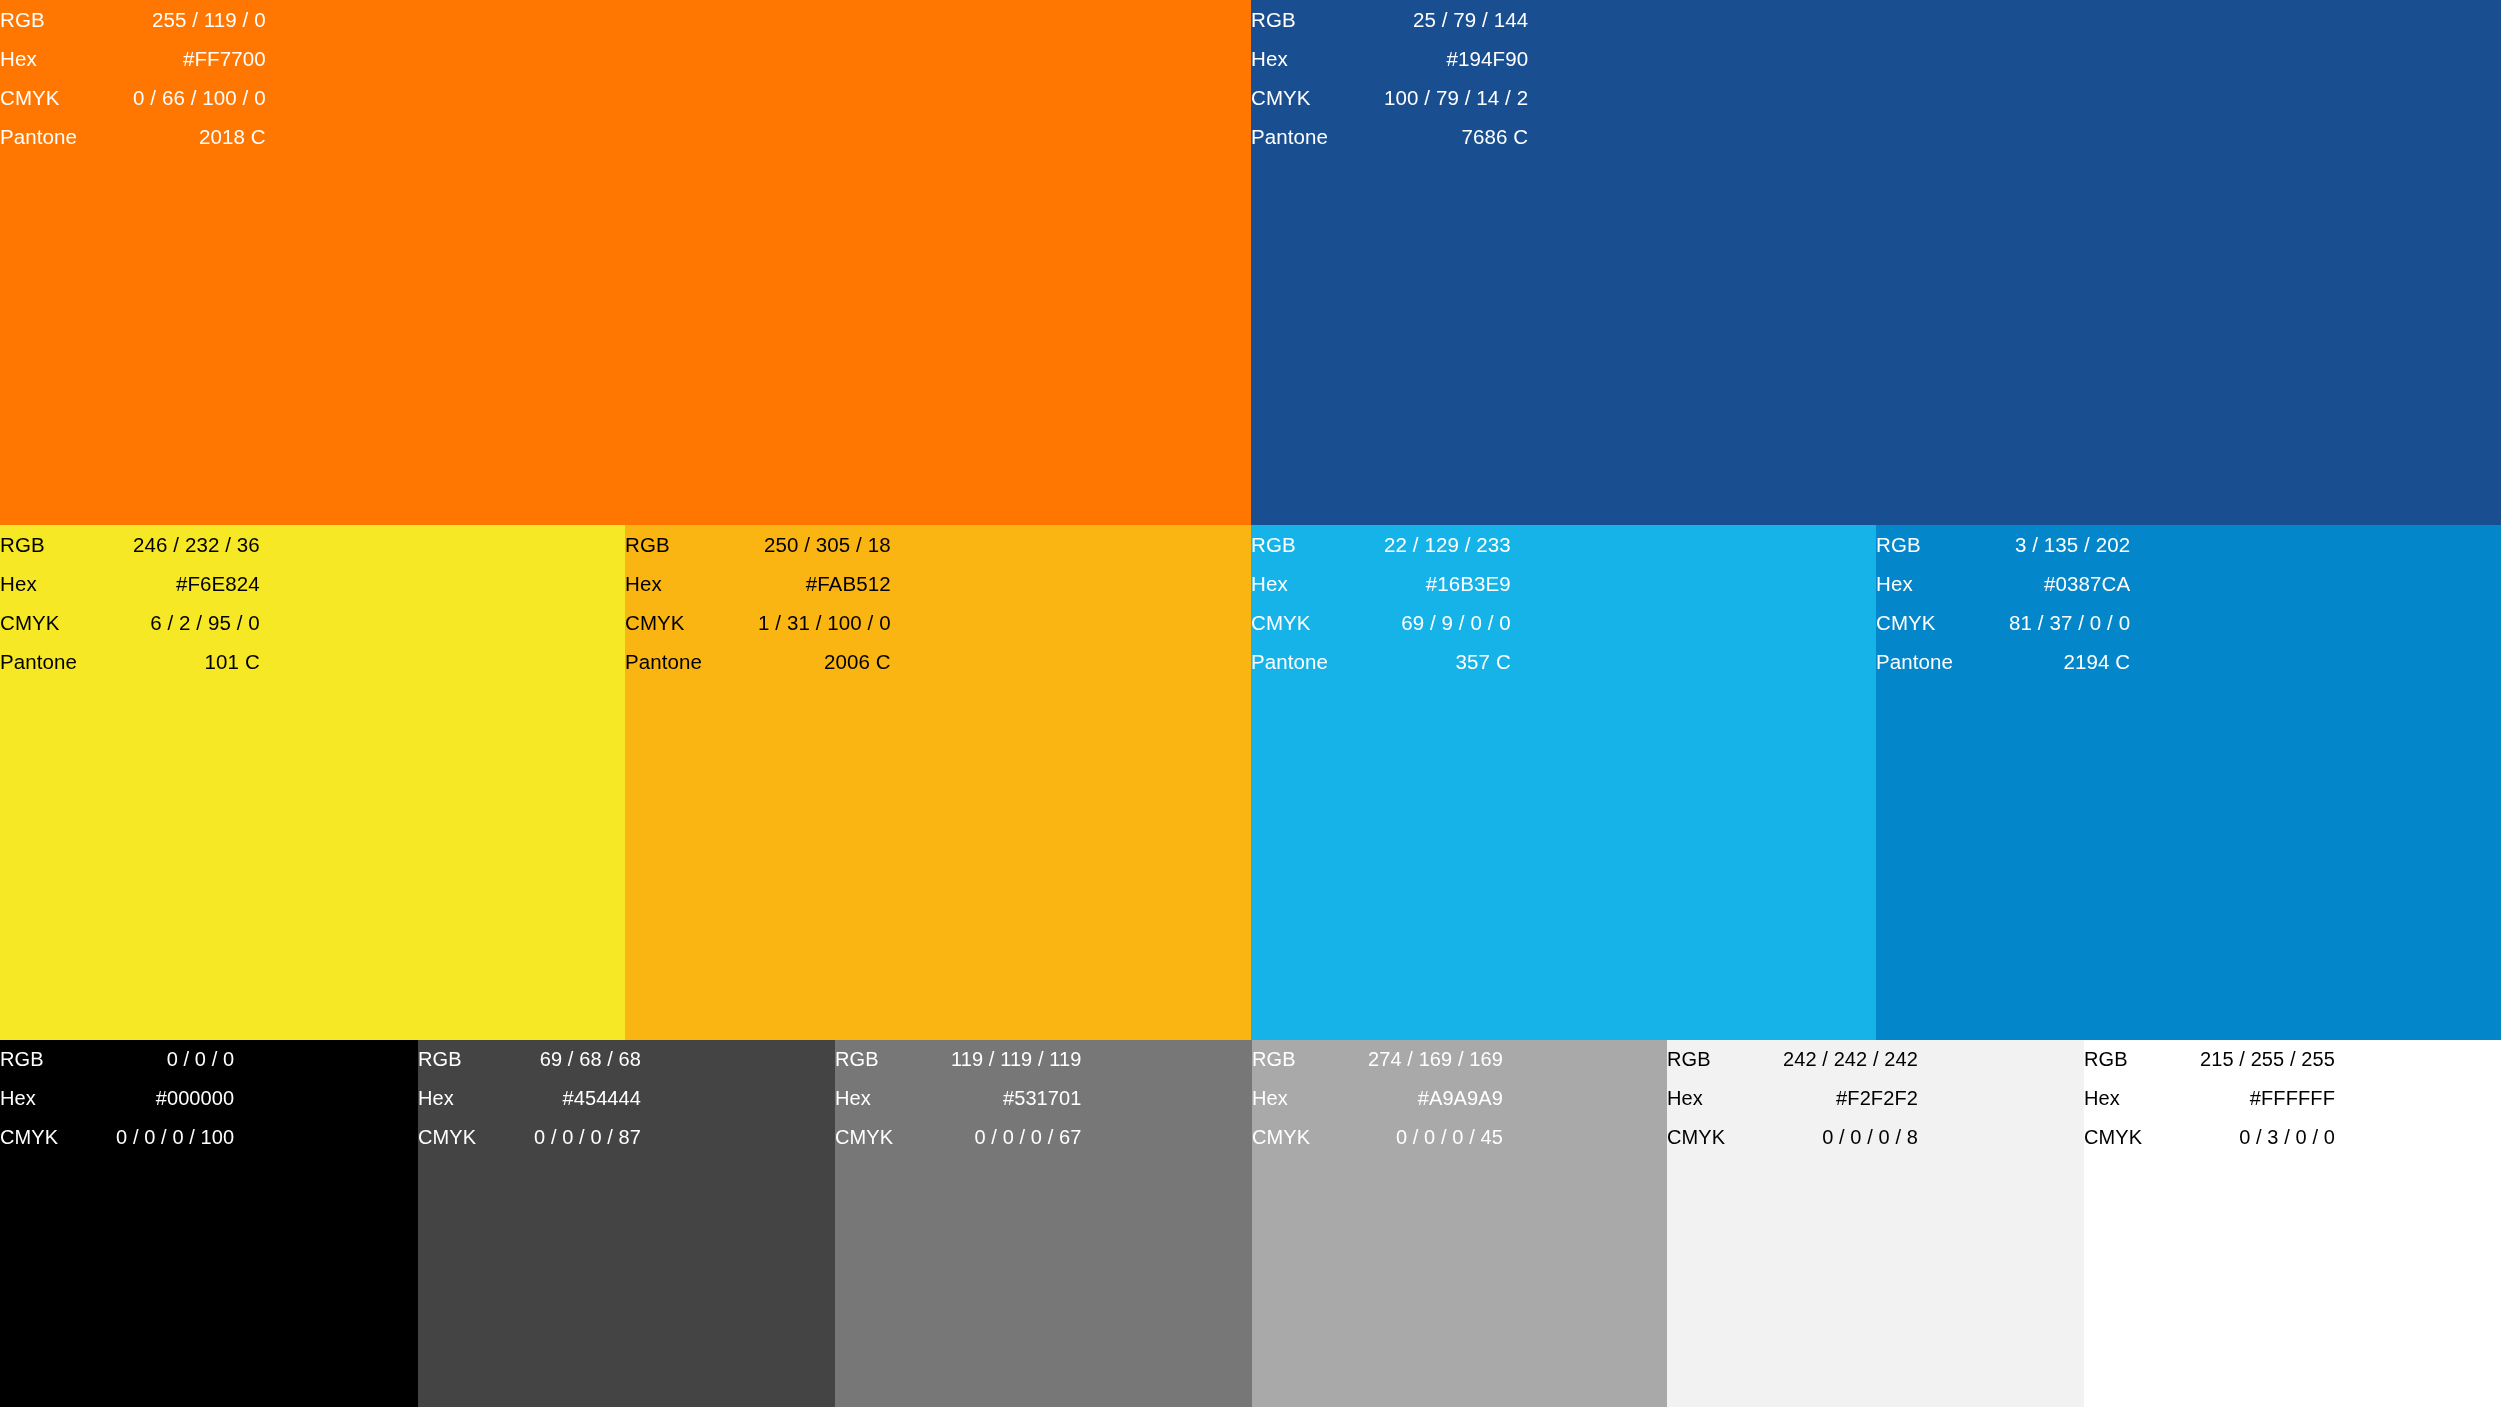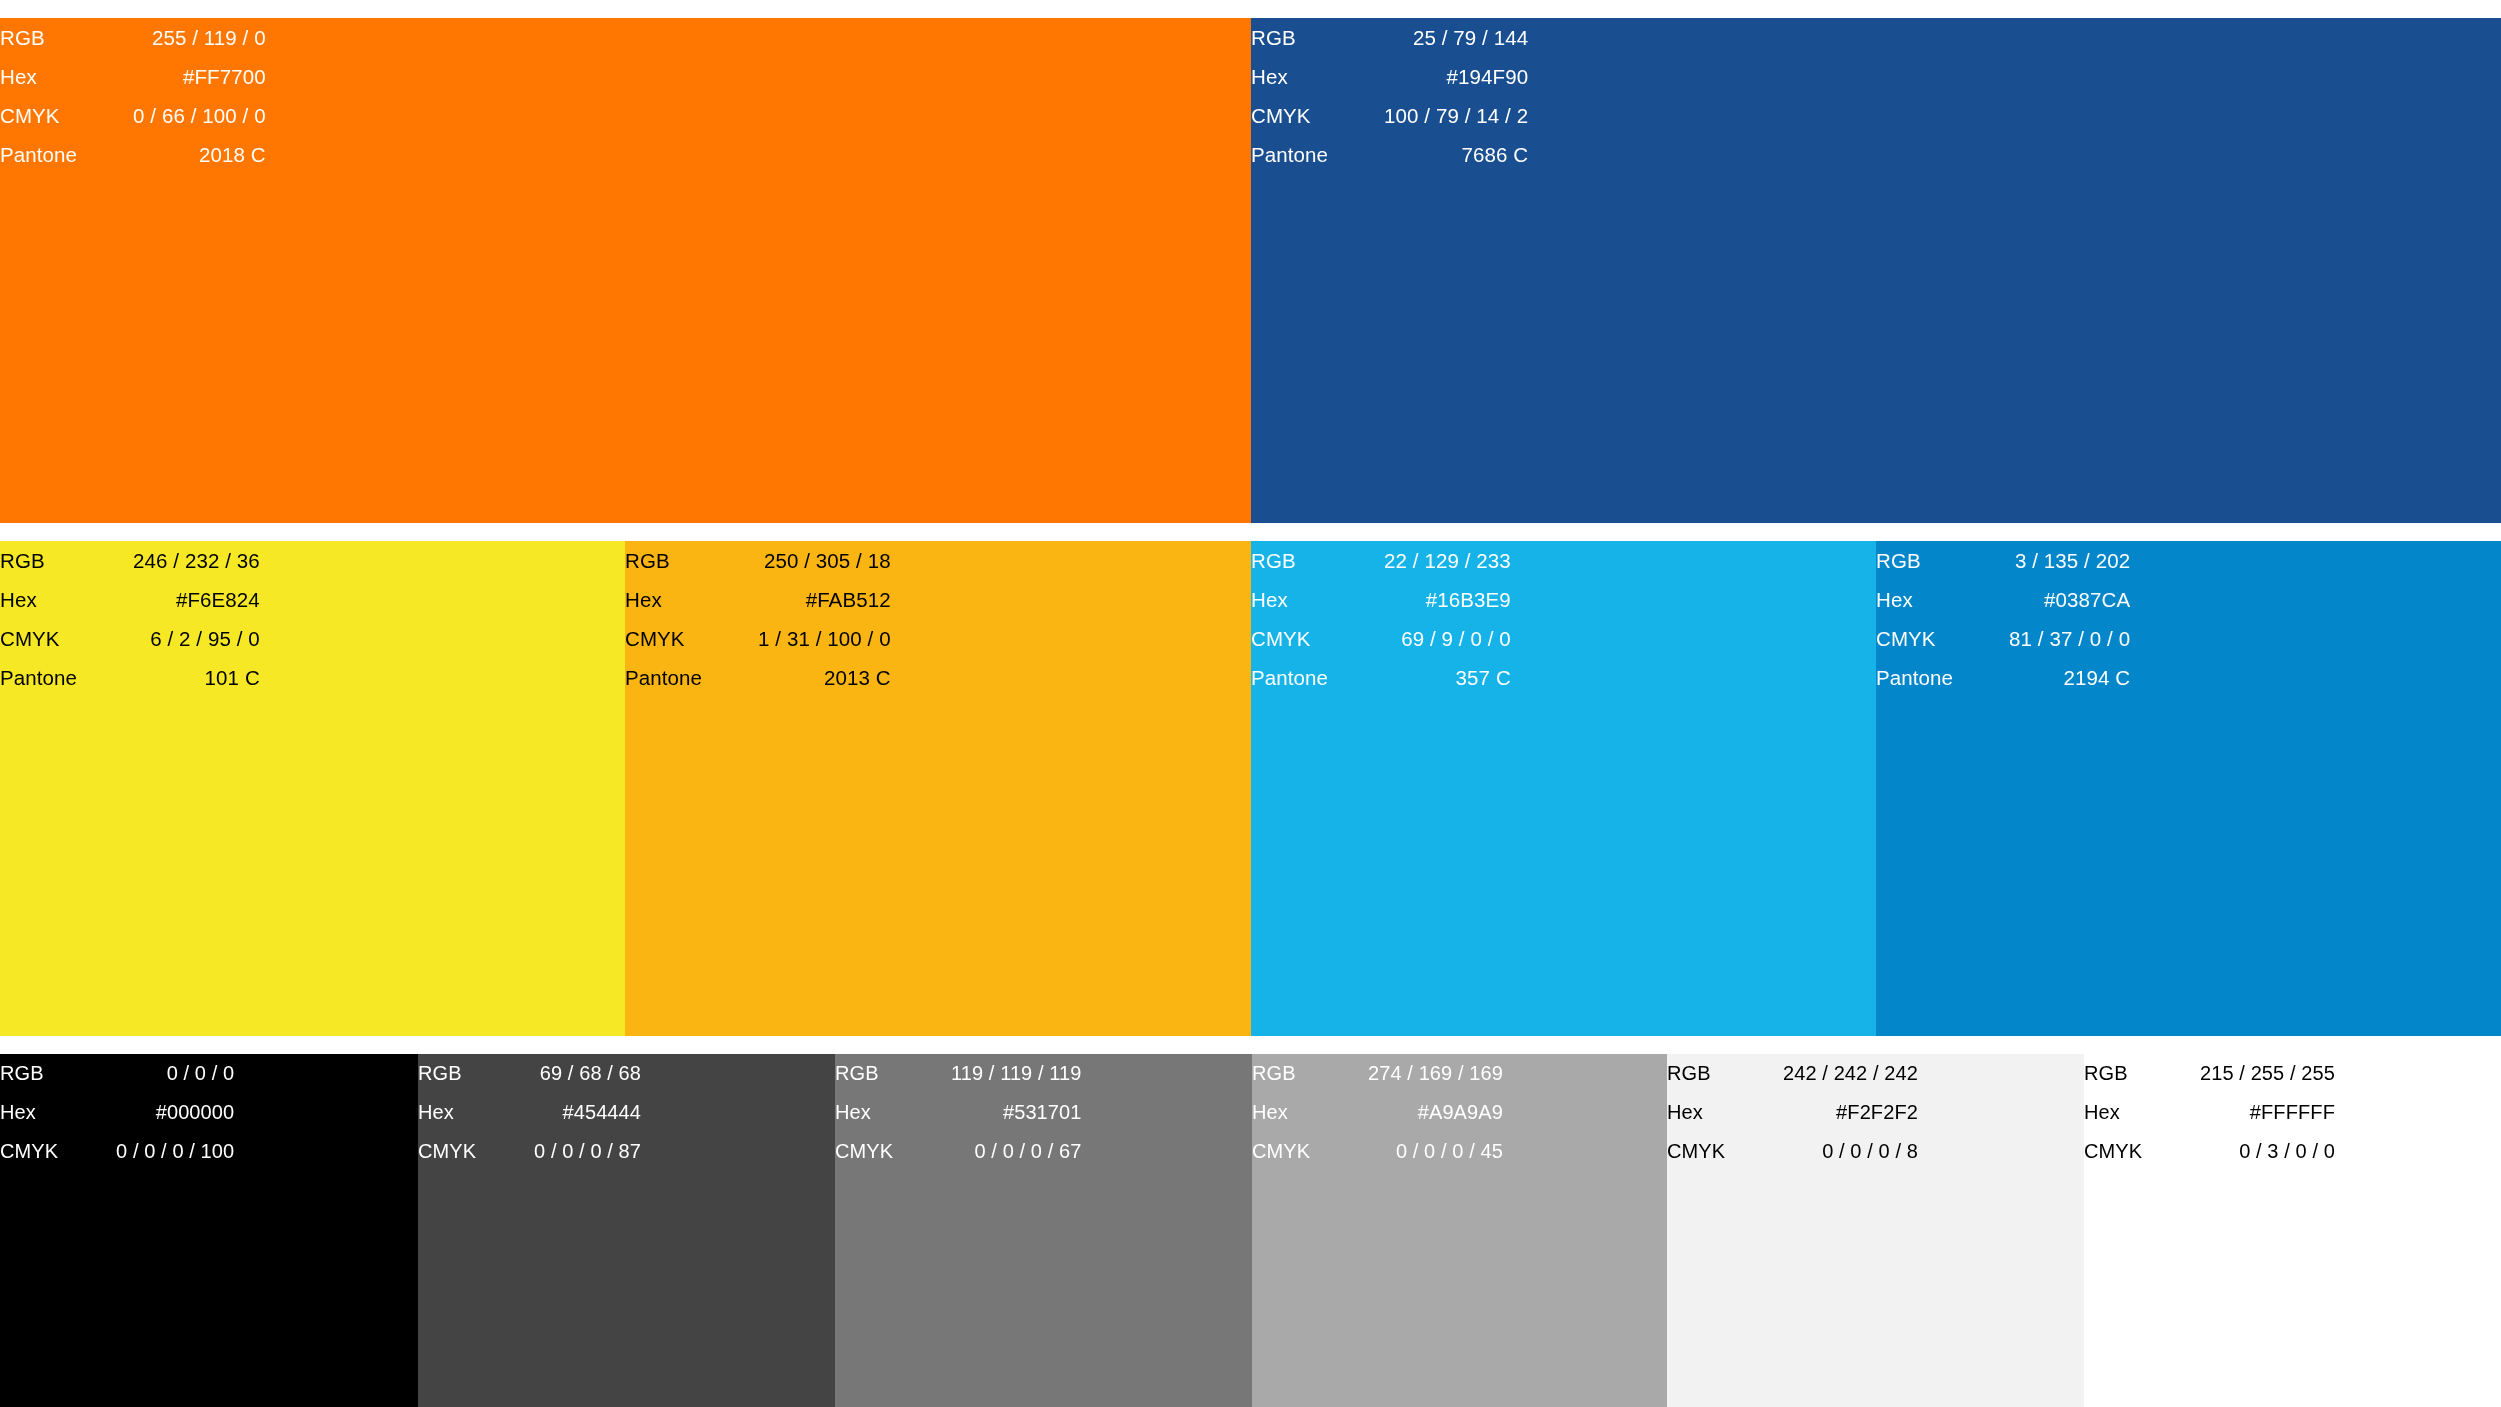--- a/index.html
+++ b/index.html
@@ -19,21 +19,20 @@
     height: 1407px;
     display: flex;
     flex-direction: column;
     background: #ffffff;
   }
   .swatch-row {
     display: flex;
     flex-direction: row;
     width: 100%;
     box-sizing: border-box;
-    margin-top: 18px;
   }
   .row-primary   { height: 525px; }
   .row-secondary { height: 515px; }
   .row-neutral   { height: 367px; }
 
   .swatch {
     box-sizing: border-box;
     position: relative;
     overflow: hidden;
   }
@@ -179,21 +178,21 @@
         <div class="spec-row">
           <span class="spec-label">Hex</span>
           <span class="spec-value">#FAB512</span>
         </div>
         <div class="spec-row">
           <span class="spec-label">CMYK</span>
           <span class="spec-value">1 / 31 / 100 / 0</span>
         </div>
         <div class="spec-row">
           <span class="spec-label">Pantone</span>
-          <span class="spec-value">2013 C</span>
+          <span class="spec-value">2006 C</span>
         </div>
       </div>
     </div>
 
     <div class="swatch w-r2-c" style="background-color: rgb(22, 179, 233); color: rgb(255, 255, 255);">
       <div class="swatch-specs">
         <div class="spec-row">
           <span class="spec-label">RGB</span>
           <span class="spec-value">22 / 129 / 233</span>
         </div>

